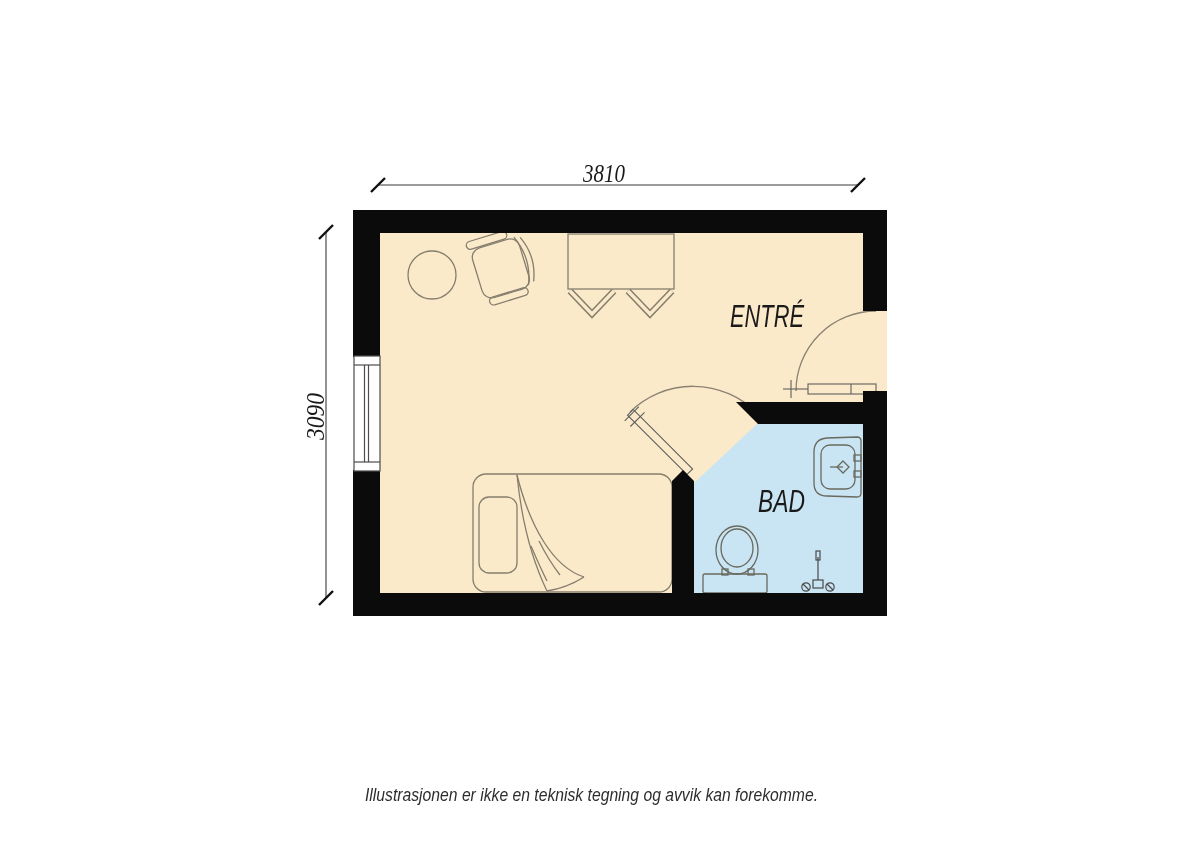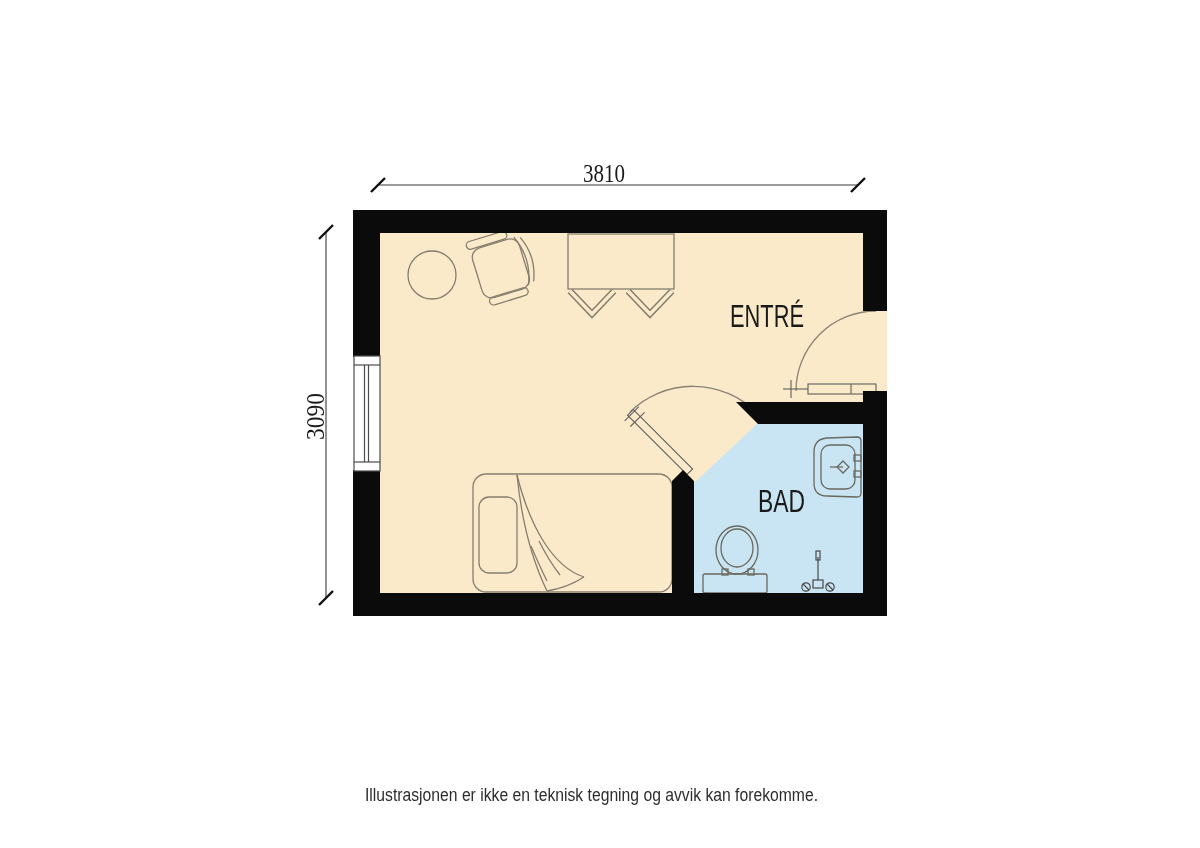--- a/index.html
+++ b/index.html
@@ -1,17 +1,17 @@
 <!DOCTYPE html>
 <html><head>
 <meta charset="utf-8">
 <style>
   html,body{margin:0;padding:0;background:#ffffff;}
   .stage{position:relative;width:1200px;height:815px;background:#ffffff;overflow:hidden;
-         font-family:"Liberation Sans", sans-serif;}
+         font-family:"Liberation Sans", sans-serif;font-style:italic;}
   svg{position:absolute;inset:0;display:block;}
   .wall{fill:#0b0b0b;stroke:none;}
   .furn{fill:none;stroke:#857e6e;stroke-width:1.3;}
   .fix{fill:none;stroke:#69695e;stroke-width:1.3;}
   .doorline{fill:none;stroke:#8a8272;stroke-width:1.3;}
   .leaf{fill:#fbeaca;stroke:#5f5f5f;stroke-width:1.1;}
   .winline{fill:none;stroke:#4c4c4c;stroke-width:1.2;}
   .dimline{stroke:#3a3a3a;stroke-width:1.1;}
   .dimtick{stroke:#111111;stroke-width:2.4;}
   .dimtext{font-family:"Liberation Serif", serif;font-size:26px;fill:#1a1a1a;}

